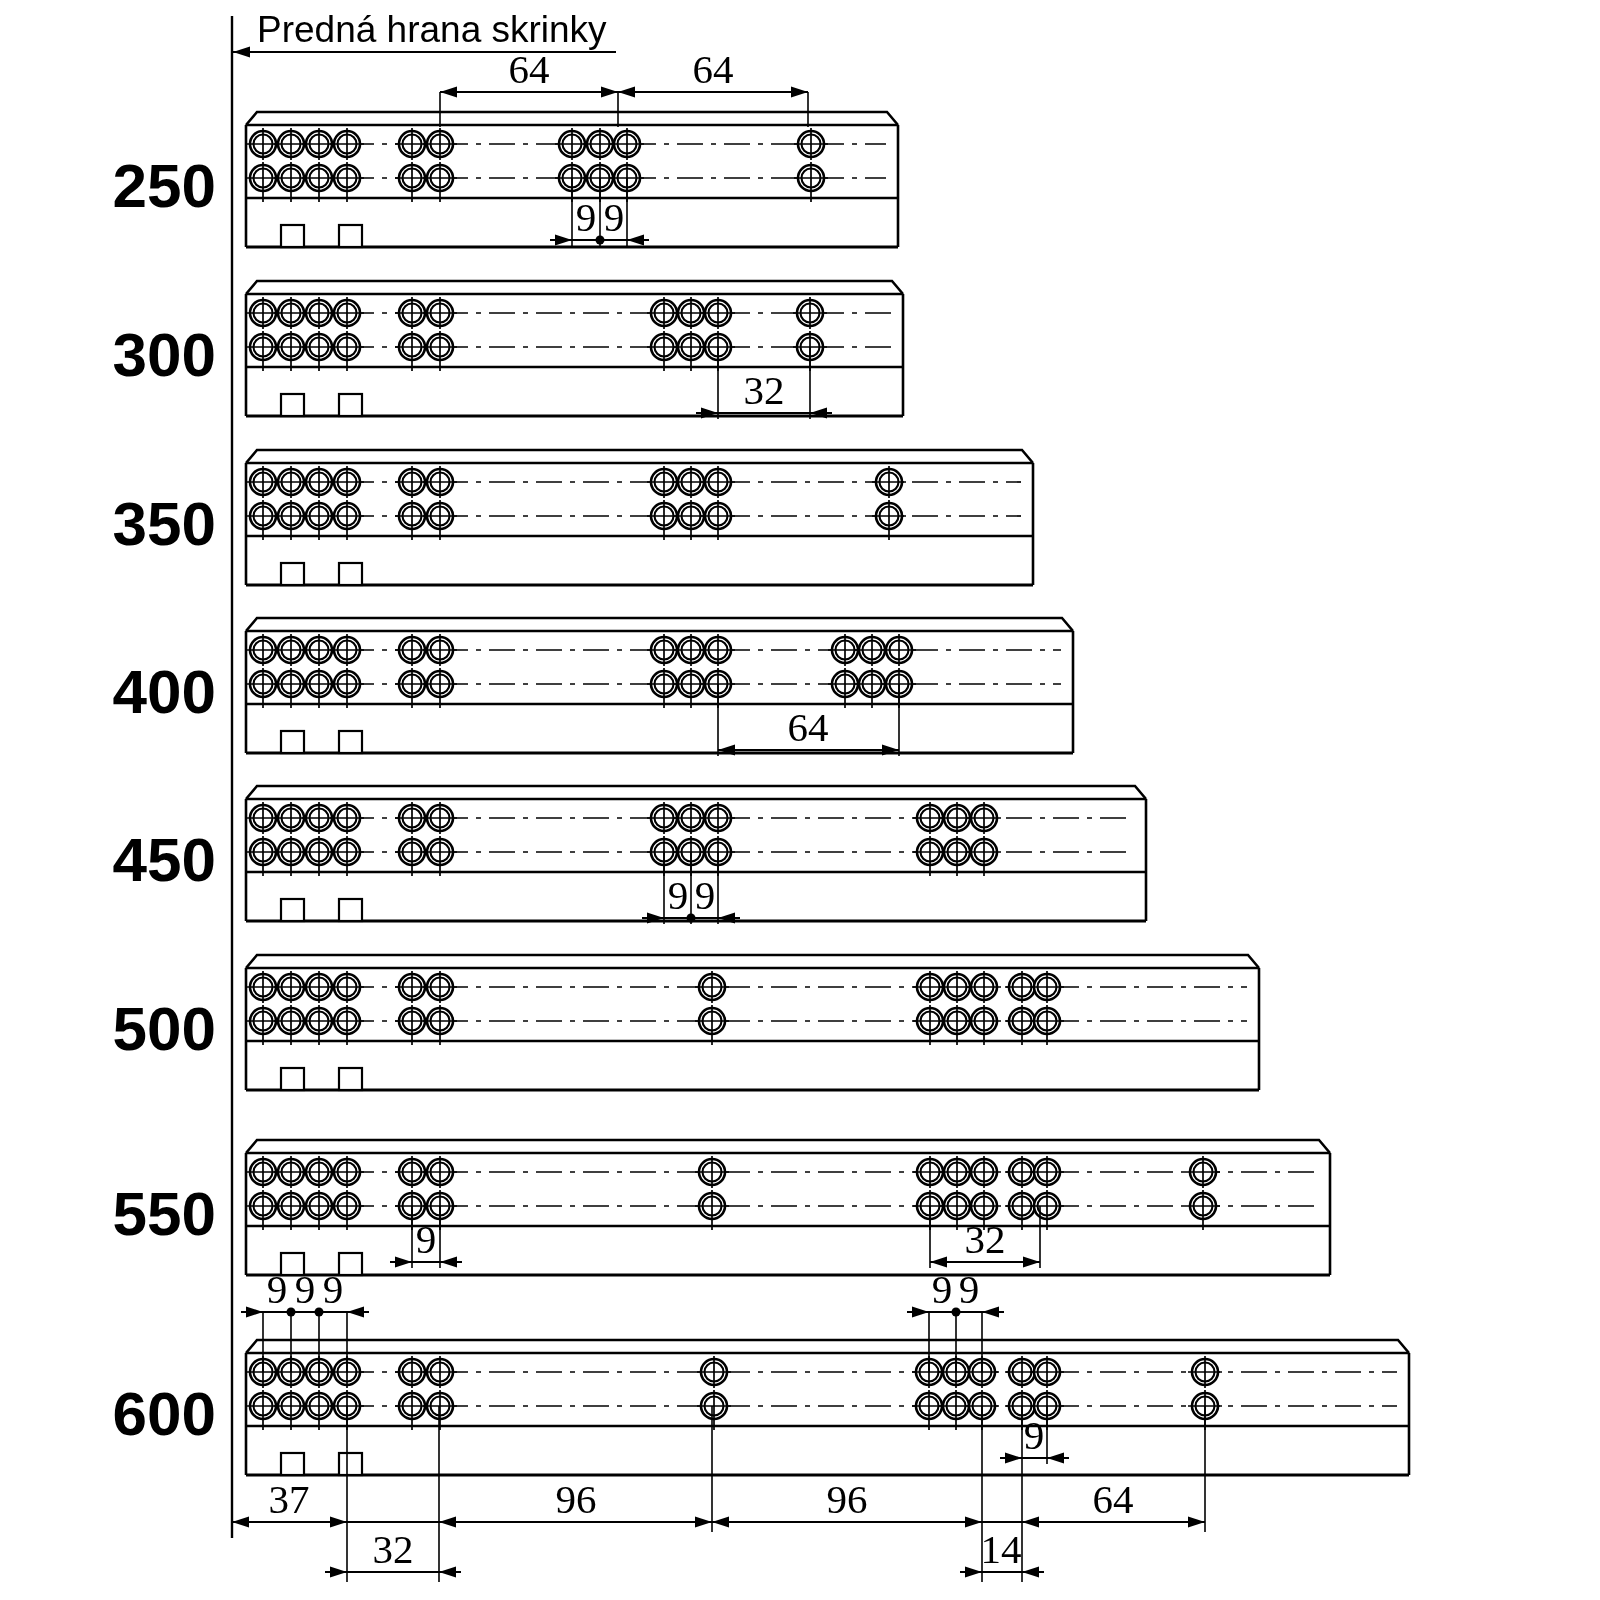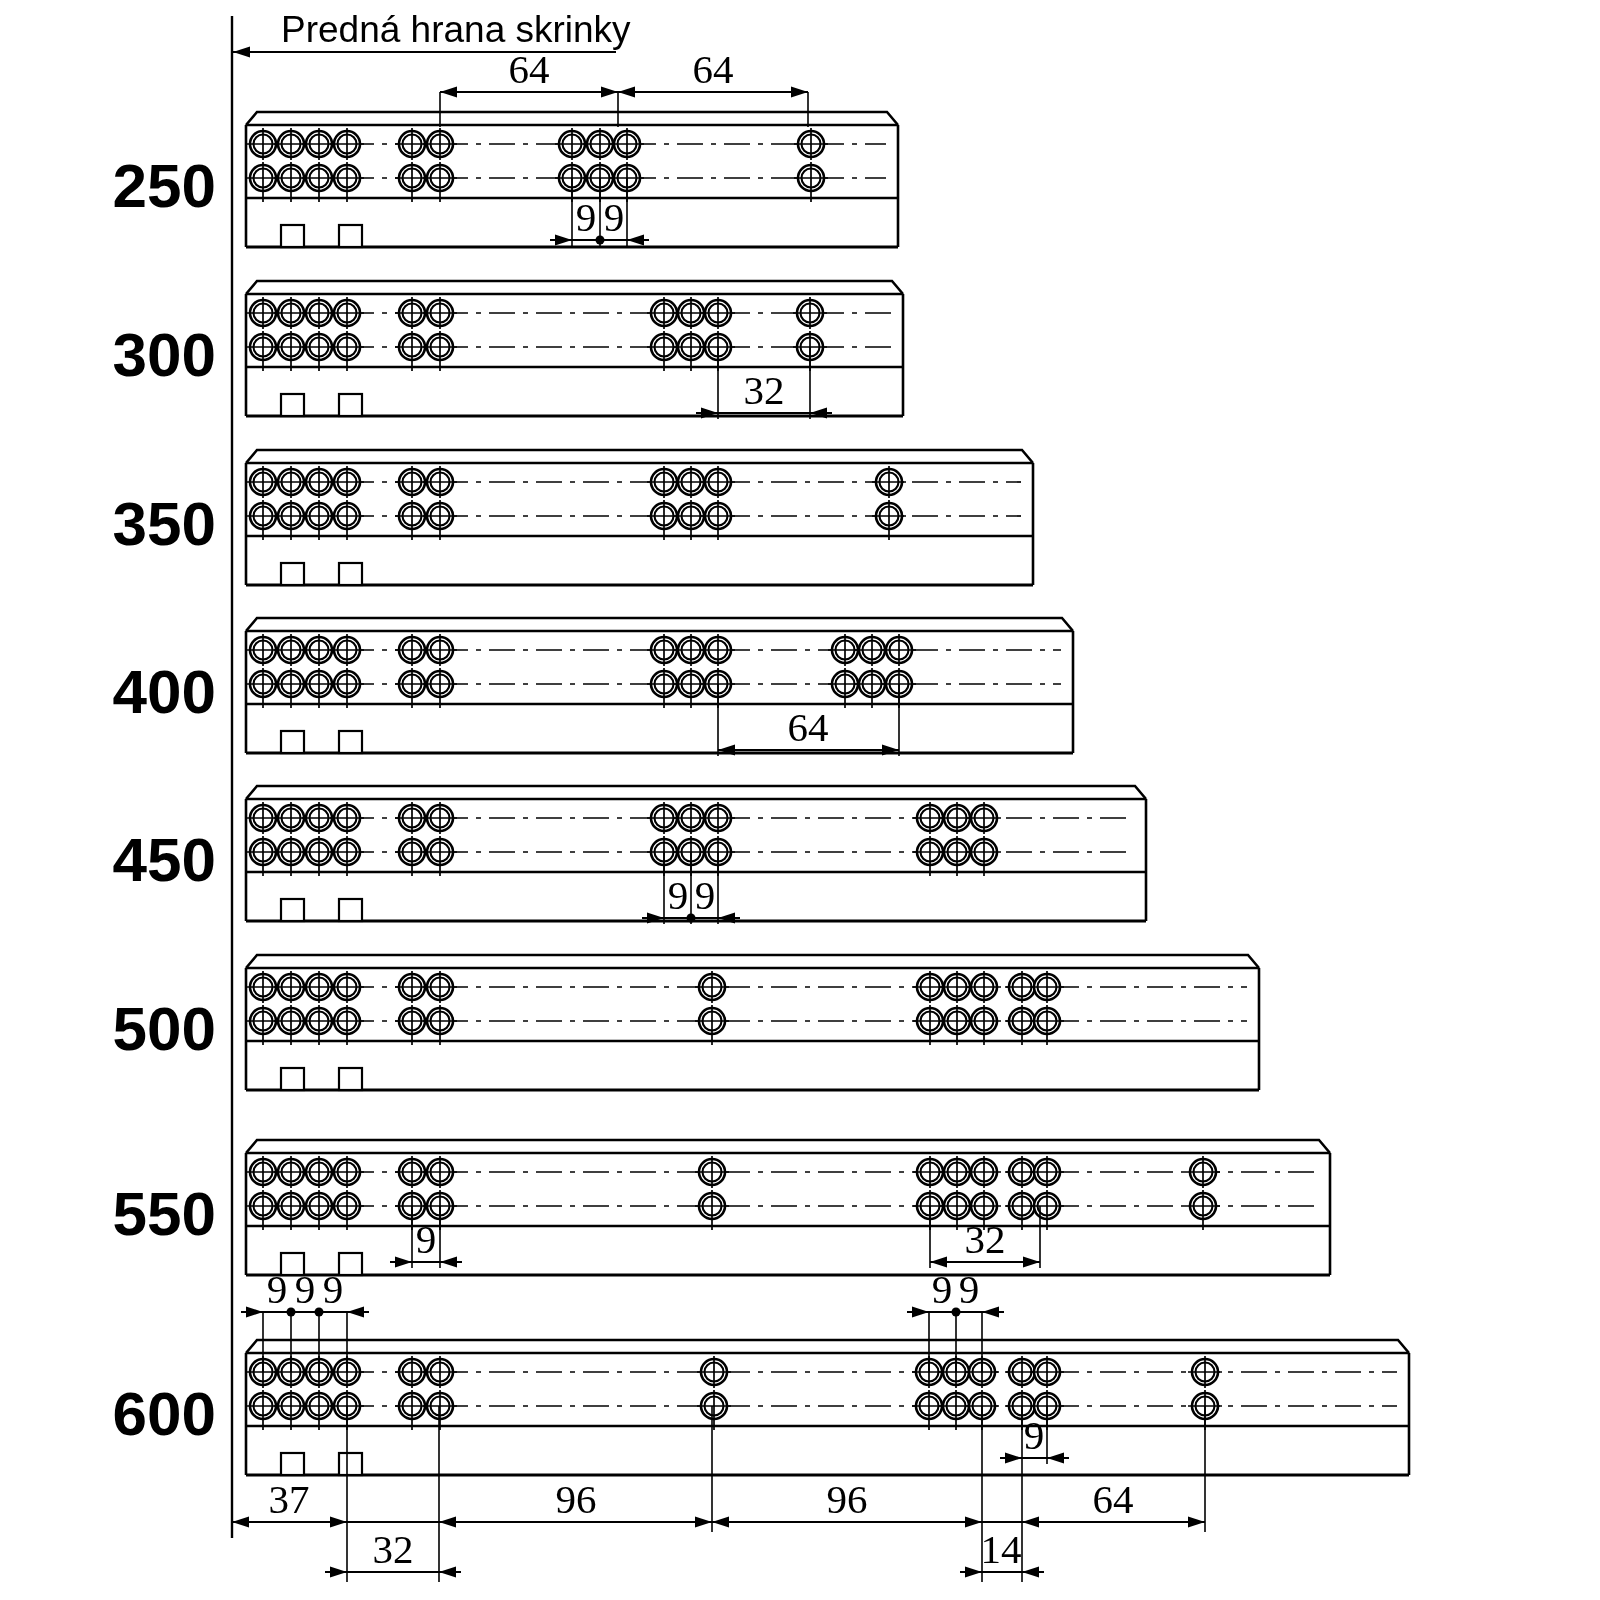--- a/index.html
+++ b/index.html
@@ -1,20 +1,20 @@
 <!DOCTYPE html>
 <html><head>
 <meta charset="utf-8">
 <style>
   html,body { margin:0; padding:0; background:#ffffff; }
   .page { position:relative; width:1600px; height:1600px; background:#ffffff;
           font-family:"Liberation Sans", sans-serif; overflow:hidden; }
   .page svg { position:absolute; left:0; top:0; }
   .front-edge-label { position:absolute; left:257px; top:9px; font-size:37px;
-          color:#000; letter-spacing:0px; white-space:nowrap;margin-left:24px; }
+          color:#000; letter-spacing:0px; white-space:nowrap; }
 </style>
 </head>
 <body>
 
 <div class="page">
   <div class="front-edge-label">Predná hrana skrinky</div>
   <div id="diagram-mount">
       <svg width="1600" height="1600" viewBox="0 0 1600 1600">
         <g>
           <line x1="232" y1="16" x2="232" y2="1538" stroke="#000000" stroke-width="2.4"></line>

